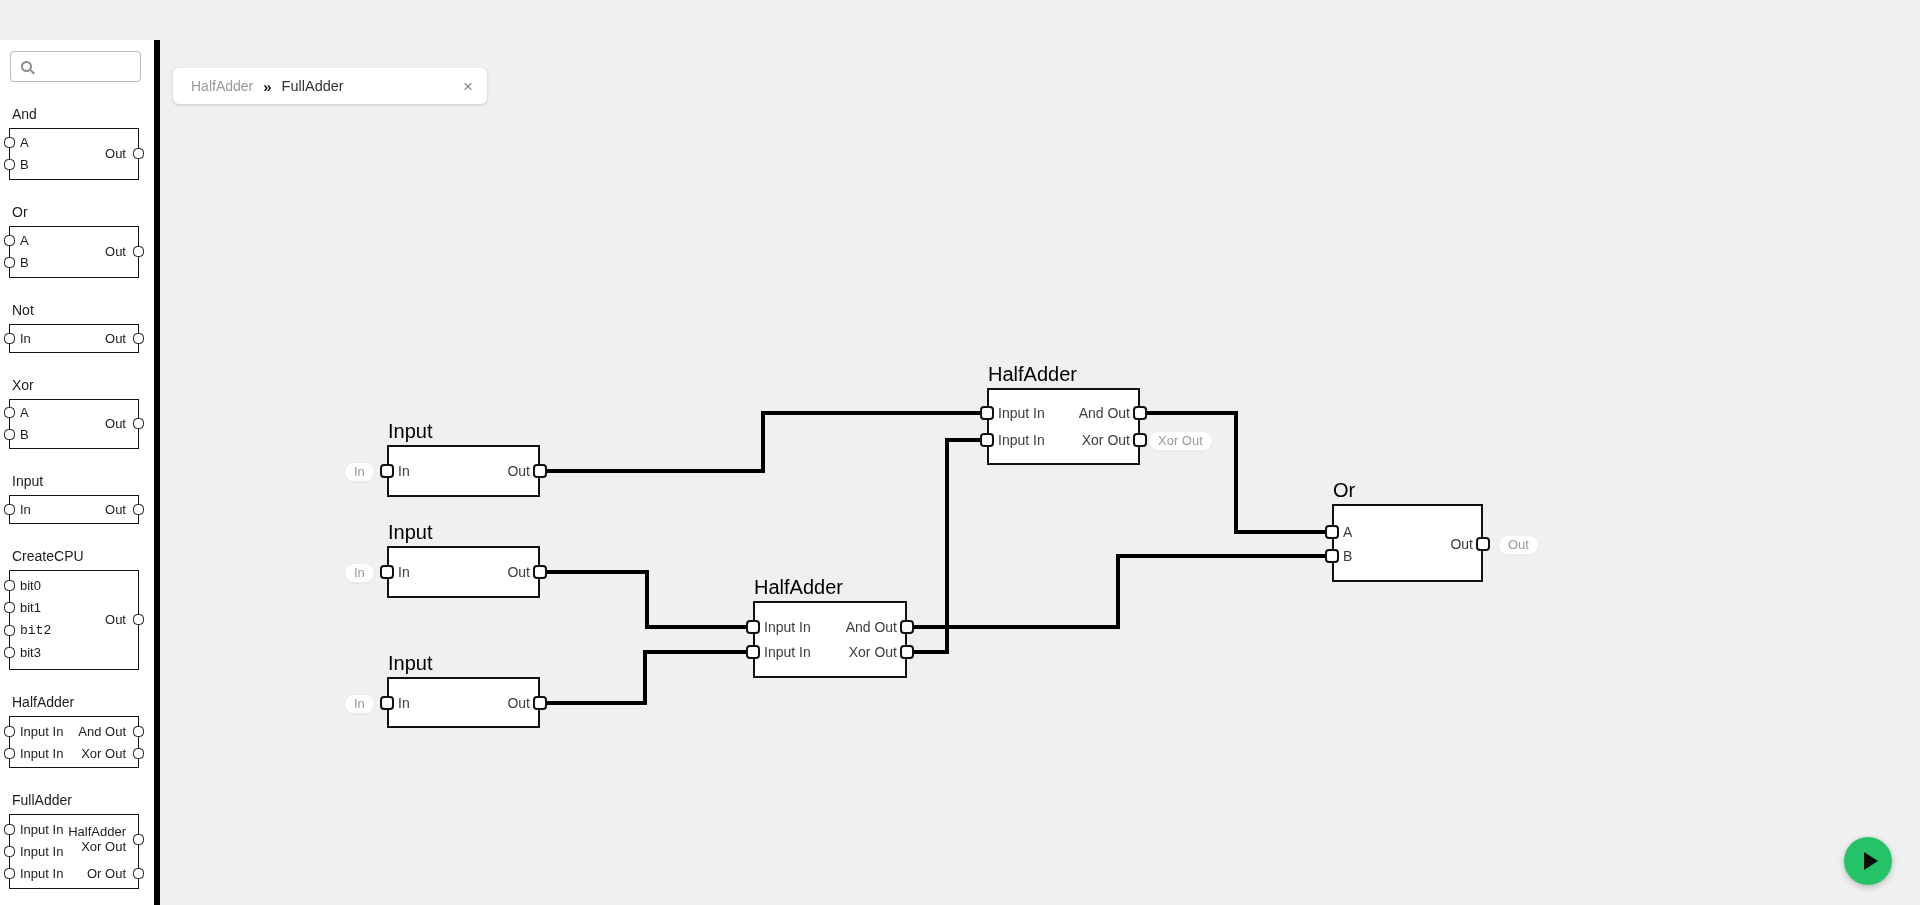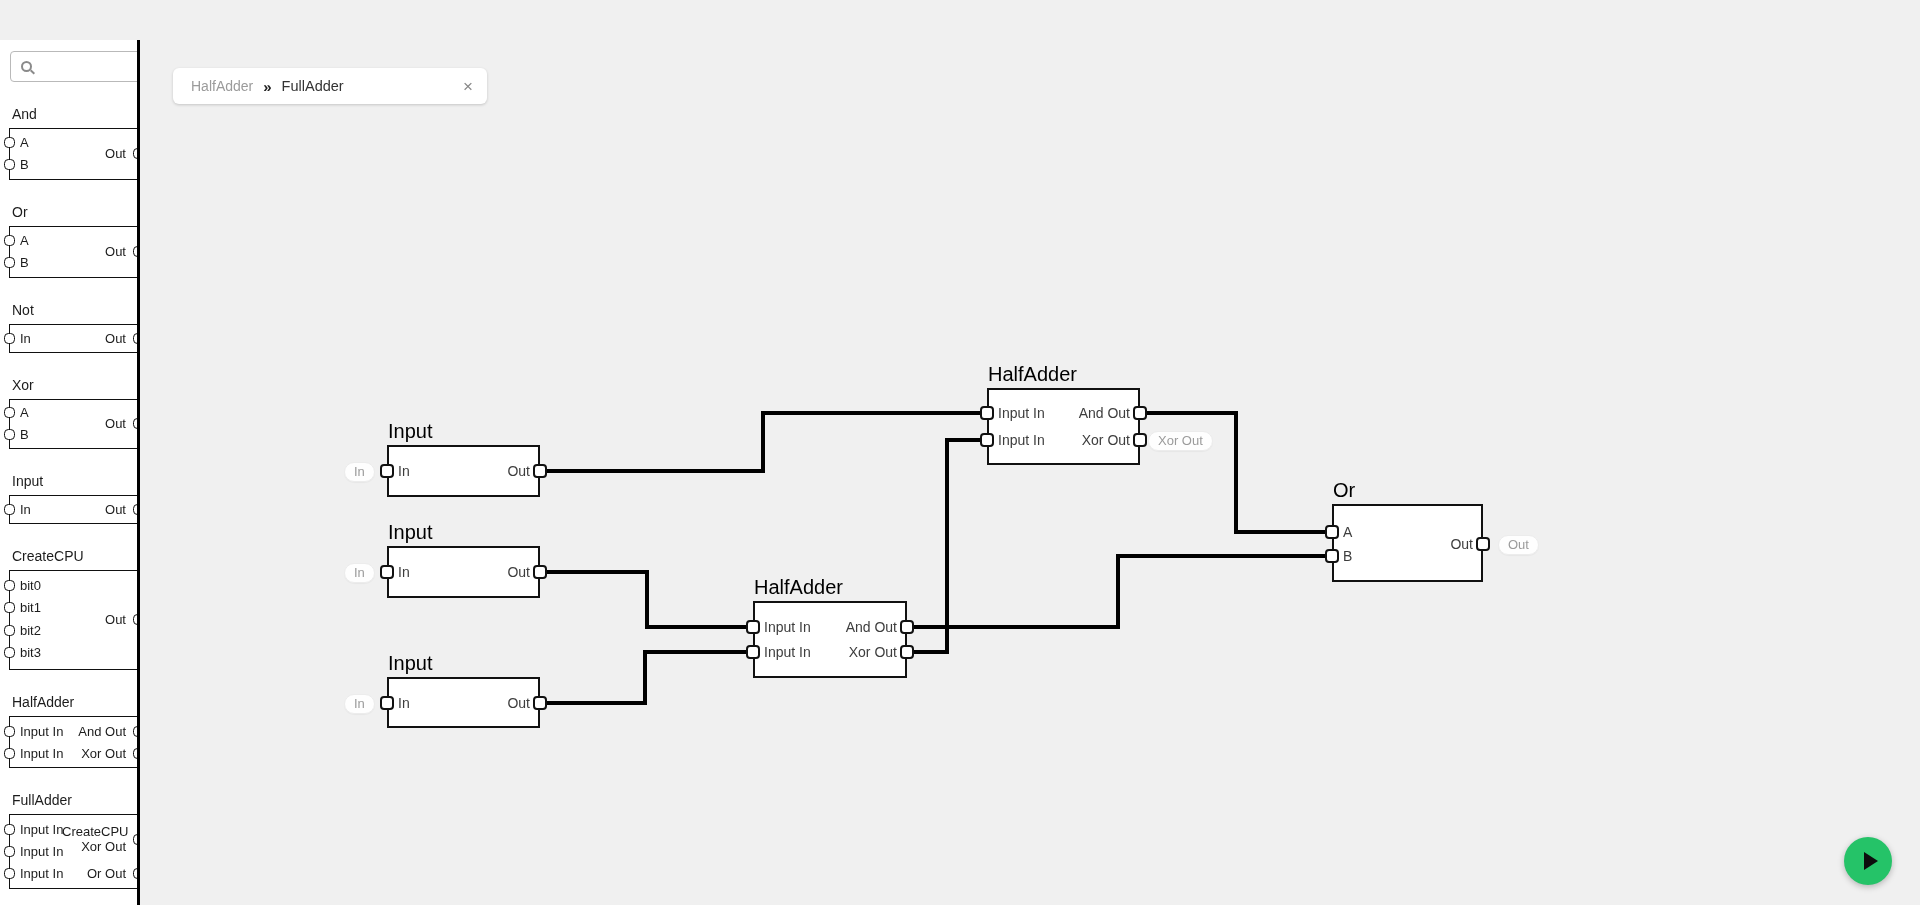--- a/index.html
+++ b/index.html
@@ -7,22 +7,22 @@
     font-family:"Liberation Sans", sans-serif; background:#f0f0f0; }
   #page { position:relative; width:1920px; height:905px; }
 
   
   #header { position:absolute; left:0; top:0; width:1920px; height:40px;
     background:#fff; border-bottom:1px solid #e4e4e4; z-index:6;
     display:flex; align-items:center; }
   #header .title { margin-left:30px; font-size:15px; color:#2b2b2b; }
 
   
-  #sidebar { position:absolute; left:0; top:40px; width:140px; height:865px;
-    background:#fff; border-right:3px solid #000000; z-index:5; overflow:hidden; }
+  #sidebar { position:absolute; left:0; top:40px; width:160px; height:865px;
+    background:#fff; border-right:6px solid #000000; z-index:5; overflow:hidden; }
   .searchbox { position:relative; margin:11px 0 0 10px; width:131px; height:31px;
     border:1px solid #b9b9b9; border-radius:4px; background:#fff;
     display:flex; align-items:center; }
   .searchbox input { border:none; outline:none; width:90px; height:25px;
     font-size:13px; font-family:"Liberation Sans",sans-serif; background:transparent; }
   .mag { position:relative; width:11px; height:11px; margin:0 7px 0 10px;
     border:2px solid #8a8a8a; border-radius:50%; flex:0 0 auto; }
   .mag::after { content:""; position:absolute; width:5px; height:2px;
     background:#8a8a8a; right:-5px; bottom:-3px; transform:rotate(42deg); }
 
@@ -198,21 +198,21 @@
           <span class="sdot r" style="top: 8px;"></span>
           <span class="splabel r" style="top: 6px;">Out</span>
         </div>
         <div class="comp-label">CreateCPU</div>
         <div class="comp-box" style="height: 100px;">
           <span class="sdot l" style="top: 9px;"></span>
           <span class="splabel l" style="top: 7px;">bit0</span>
           <span class="sdot l" style="top: 31px;"></span>
           <span class="splabel l" style="top: 29px;">bit1</span>
           <span class="sdot l" style="top: 54px;"></span>
-          <span class="splabel l" style="top: 52px;">bit2</span>
+          <span class="splabel l" style="top: 52px; font-family: Liberation Mono, monospace;">bit2</span>
           <span class="sdot l" style="top: 76px;"></span>
           <span class="splabel l" style="top: 74px;">bit3</span>
           <span class="sdot r" style="top: 43px;"></span>
           <span class="splabel r" style="top: 41px;">Out</span>
         </div>
         <div class="comp-label">HalfAdder</div>
         <div class="comp-box" style="height: 52px;">
           <span class="sdot l" style="top: 9px;"></span>
           <span class="splabel l" style="top: 7px;">Input In</span>
           <span class="sdot l" style="top: 31px;"></span>
@@ -224,21 +224,21 @@
         </div>
         <div class="comp-label">FullAdder</div>
         <div class="comp-box" style="height: 75px;">
           <span class="sdot l" style="top: 9px;"></span>
           <span class="splabel l" style="top: 7px;">Input In</span>
           <span class="sdot l" style="top: 31px;"></span>
           <span class="splabel l" style="top: 29px;">Input In</span>
           <span class="sdot l" style="top: 53px;"></span>
           <span class="splabel l" style="top: 51px;">Input In</span>
           <span class="sdot r" style="top: 19px;"></span>
-          <span class="splabel r wrap" style="top: 9px;">CreateCPU Xor Out</span>
+          <span class="splabel r wrap" style="top: 9px;">HalfAdder Xor Out</span>
           <span class="sdot r" style="top: 53px;"></span>
           <span class="splabel r" style="top: 51px;">Or Out</span>
         </div>
       </div>
   </div>
 
 
   <button id="play" style="background: rgb(37, 195, 104);">
     <span class="tri"></span>
   </button>

